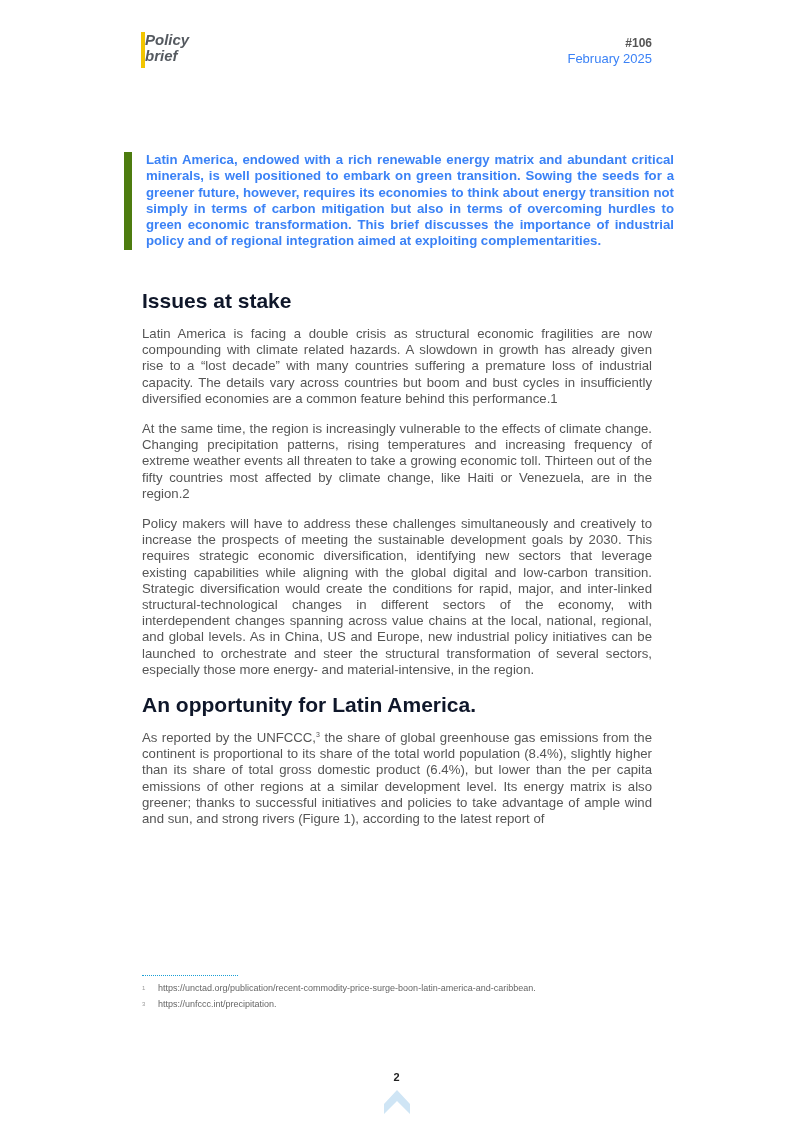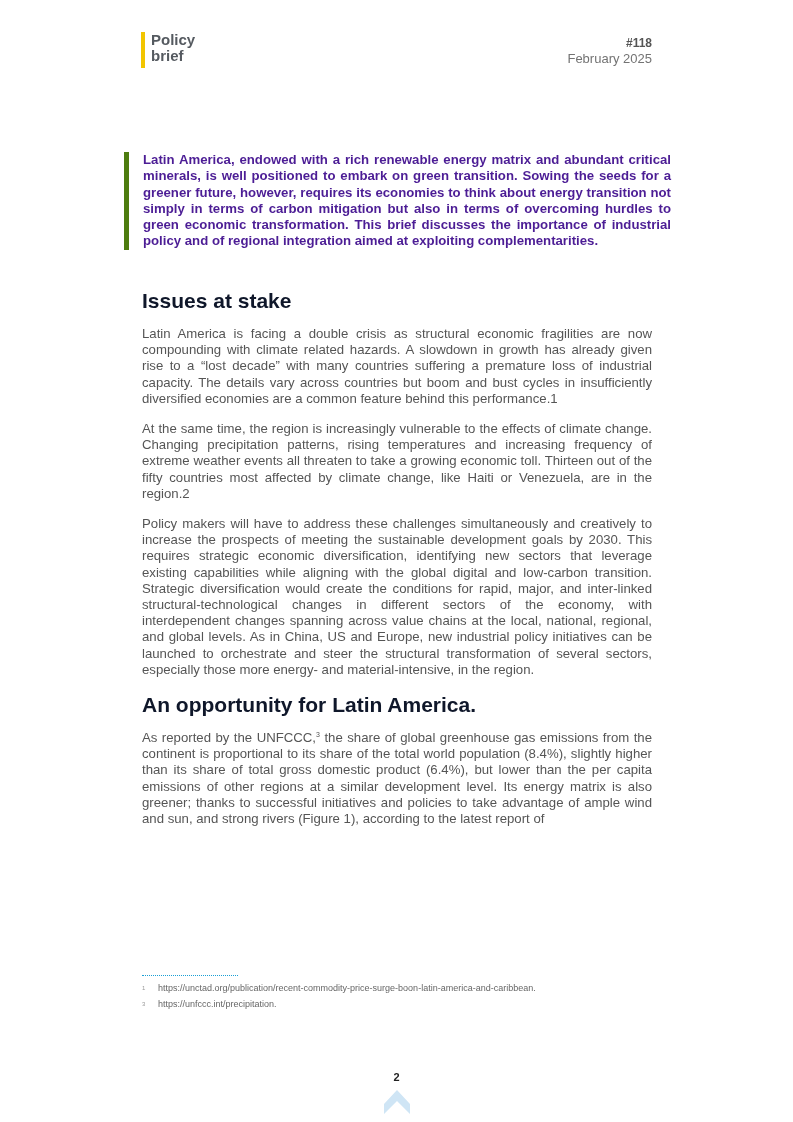--- a/index.html
+++ b/index.html
@@ -1,22 +1,22 @@
 <!DOCTYPE html>
 <html><head>
   <meta charset="utf-8">
   <style>
     html, body { margin: 0; padding: 0; background: #ffffff; }
     body { width: 793px; height: 1122px; position: relative; overflow: hidden; font-family: "Liberation Sans", sans-serif; color: #4a4a4a; }
-    .logo { position: absolute; left: 141px; top: 32px; border-left: 4px solid #f2c500; padding-left: 6px; height: 36px; }
+    .logo { position: absolute; left: 141px; top: 32px; border-left: 4px solid #f2c500; padding-left: 0; height: 36px; font-style: italic; }
     .logo span { display: block; font-weight: bold; font-size: 15px; line-height: 16px; color: #555a60; }
     .issue { position: absolute; right: 141px; top: 36px; text-align: right; }
     .issue .num { font-weight: bold; font-size: 12px; color: #555; line-height: 15px; }
-    .issue .date { font-size: 13px; color: #737373; line-height: 16px; }
-    .abstract { position: absolute; left: 124px; top: 152px; width: 528px; border-left: 5px solid #4d7c0f; padding-left: 14px; font-weight: bold; font-size: 13.2px; line-height: 16.3px; color: #4c1d95; text-align: justify; }
+    .issue .date { font-size: 13px; color: #3b82f6; line-height: 16px; }
+    .abstract { position: absolute; left: 124px; top: 152px; width: 528px; border-left: 8px solid #4d7c0f; padding-left: 14px; font-weight: bold; font-size: 13.2px; line-height: 16.3px; color: #3b82f6; text-align: justify; }
     .content { position: absolute; left: 142px; top: 288px; width: 510px; }
     h2 { color: #0f172a; font-size: 21px; font-weight: bold; margin: 0 0 12px 0; line-height: 26px; }
     p { font-size: 13.2px; line-height: 16.2px; color: #555; text-align: justify; margin: 0 0 14px 0; }
     sup { font-size: 7px; vertical-align: super; line-height: 0; }
     .h2b { margin-top: 0; }
     .footnotes { position: absolute; left: 142px; top: 975px; width: 510px; }
     .fn-rule { width: 96px; border-top: 1px dotted #1a9fd4; margin-bottom: 6px; }
     .fn { font-size: 9px; color: #666; line-height: 13px; margin-bottom: 3px; display: flex; }
     .fn .n { width: 16px; font-size: 6px; color: #999; }
     .page-num { position: absolute; left: 0; width: 793px; top: 1071px; text-align: center; font-weight: bold; font-size: 11px; color: #222; }
@@ -24,21 +24,21 @@
   </style>
 </head>
 <body>
 
 <div class="logo">
   <span>Policy</span>
   <span>brief</span>
 </div>
 
 <div class="issue">
-  <div class="num">#118</div>
+  <div class="num">#106</div>
   <div class="date">February 2025</div>
 </div>
 
 <div class="abstract">Latin America, endowed with a rich renewable energy matrix and abundant critical minerals, is well positioned to embark on green transition. Sowing the seeds for a greener future, however, requires its economies to think about energy transition not simply in terms of carbon mitigation but also in terms of overcoming hurdles to green economic transformation. This brief discusses the importance of industrial policy and of regional integration aimed at exploiting complementarities.</div>
 
 <div class="content">
   <h2>Issues at stake</h2>
   <p>Latin America is facing a double crisis as structural economic fragilities are now compounding with climate related hazards. A slowdown in growth has already given rise to a “lost decade” with many countries suffering a premature loss of industrial capacity. The details vary across countries but boom and bust cycles in insufficiently diversified economies are a common feature behind this performance.1</p>
   <p>At the same time, the region is increasingly vulnerable to the effects of climate change. Changing precipitation patterns, rising temperatures and increasing frequency of extreme weather events all threaten to take a growing economic toll. Thirteen out of the fifty countries most affected by climate change, like Haiti or Venezuela, are in the region.2</p>
   <p>Policy makers will have to address these challenges simultaneously and creatively to increase the prospects of meeting the sustainable development goals by 2030. This requires strategic economic diversification, identifying new sectors that leverage existing capabilities while aligning with the global digital and low-carbon transition. Strategic diversification would create the conditions for rapid, major, and inter-linked structural-technological changes in different sectors of the economy, with interdependent changes spanning across value chains at the local, national, regional, and global levels. As in China, US and Europe, new industrial policy initiatives can be launched to orchestrate and steer the structural transformation of several sectors, especially those more energy- and material-intensive, in the region.</p>

